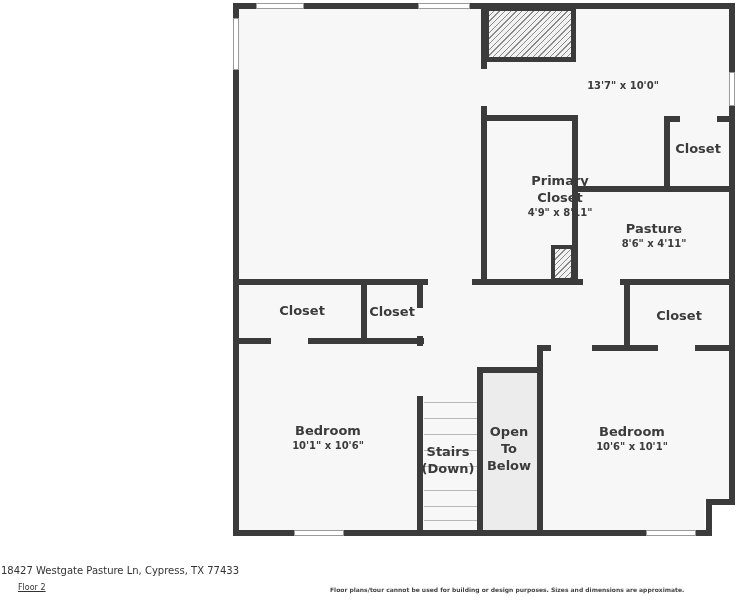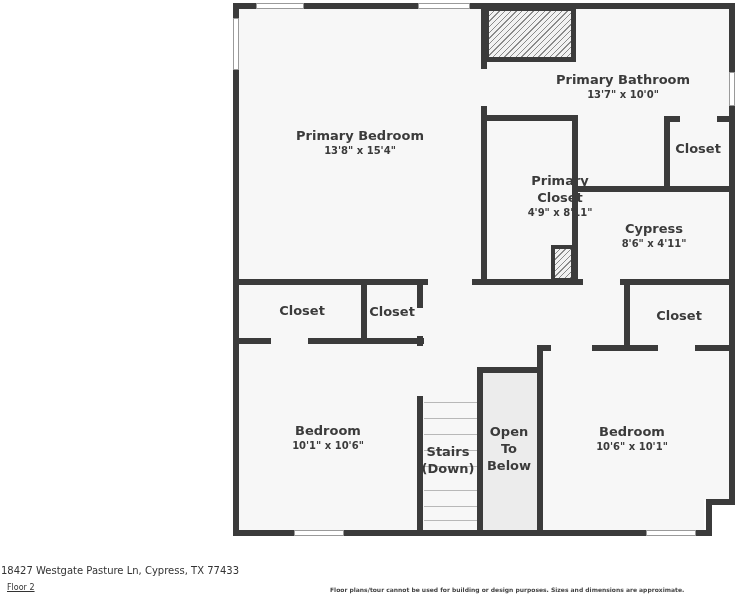--- a/index.html
+++ b/index.html
@@ -10,21 +10,21 @@
   .wall { position:absolute; background:#3b3b3b; }
   .win  { position:absolute; background:#ffffff; border:1px solid #9a9a9a; box-sizing:border-box; }
   .hatch { position:absolute; box-sizing:border-box; border:5px solid #3b3b3b;
            background:repeating-linear-gradient(135deg,#f2f2f2 0 3px,#8a8a8a 3px 4px); }
   .label { position:absolute; text-align:center; color:#3b3b3b; transform:translate(-50%,-50%); white-space:nowrap; }
   .label .name { font-weight:bold; font-size:13px; line-height:17px; display:block; }
   .label .dim  { font-weight:bold; font-size:10px; line-height:14px; display:block; }
   .stair { position:absolute; left:424px; width:54px; height:1px; background:#b8b8b8; }
   .open-below { position:absolute; background:#ececec; }
   .footer-addr { position:absolute; left:1px; top:565px; font-size:10px; color:#333; }
-  .footer-floor { position:absolute; left:7px; top:583px; font-size:8px; color:#333;text-decoration:underline; }
+  .footer-floor { position:absolute; left:18px; top:583px; font-size:8px; color:#333;text-decoration:underline; }
   .footer-note { position:absolute; left:330px; top:586px; font-size:6px; color:#444; font-weight:bold; }
 </style>
 </head>
 <body>
 
 <div class="plan">
 
   <div class="room" style="left:238px;top:8px;width:491px;height:524px;"></div>
   <div class="room" style="left:704px;top:500px;width:26px;height:34px;background:#fff;"></div>
 
@@ -81,38 +81,33 @@
   <div class="wall" style="left:695px;top:345px;width:40px;height:6px;"></div>
   <div class="wall" style="left:624px;top:282px;width:6px;height:66px;"></div>
 
   <div class="win" style="left:256px;top:3px;width:48px;height:6px;"></div>
   <div class="win" style="left:418px;top:3px;width:52px;height:6px;"></div>
   <div class="win" style="left:233px;top:18px;width:6px;height:52px;"></div>
   <div class="win" style="left:729px;top:72px;width:6px;height:34px;"></div>
   <div class="win" style="left:294px;top:530px;width:50px;height:6px;"></div>
   <div class="win" style="left:646px;top:530px;width:50px;height:6px;"></div>
 
-  <div class="label" style="left:360px;top:142px;">
-    <span class="name">Primary Bedroom</span>
-    <span class="dim">13'8" x 15'4"</span>
-  </div>
   <div class="label" style="left:623px;top:86px;">
-    <span class="name">Primary Bathroom</span>
     <span class="dim">13'7" x 10'0"</span>
   </div>
   <div class="label" style="left:560px;top:196px;">
     <span class="name">Primary</span>
     <span class="name">Closet</span>
     <span class="dim">4'9" x 8'11"</span>
   </div>
   <div class="label" style="left:698px;top:148px;">
     <span class="name">Closet</span>
   </div>
   <div class="label" style="left:654px;top:235px;">
-    <span class="name">Cypress</span>
+    <span class="name">Pasture</span>
     <span class="dim">8'6" x 4'11"</span>
   </div>
   <div class="label" style="left:302px;top:310px;">
     <span class="name">Closet</span>
   </div>
   <div class="label" style="left:392px;top:311px;">
     <span class="name">Closet</span>
   </div>
   <div class="label" style="left:679px;top:315px;">
     <span class="name">Closet</span>

